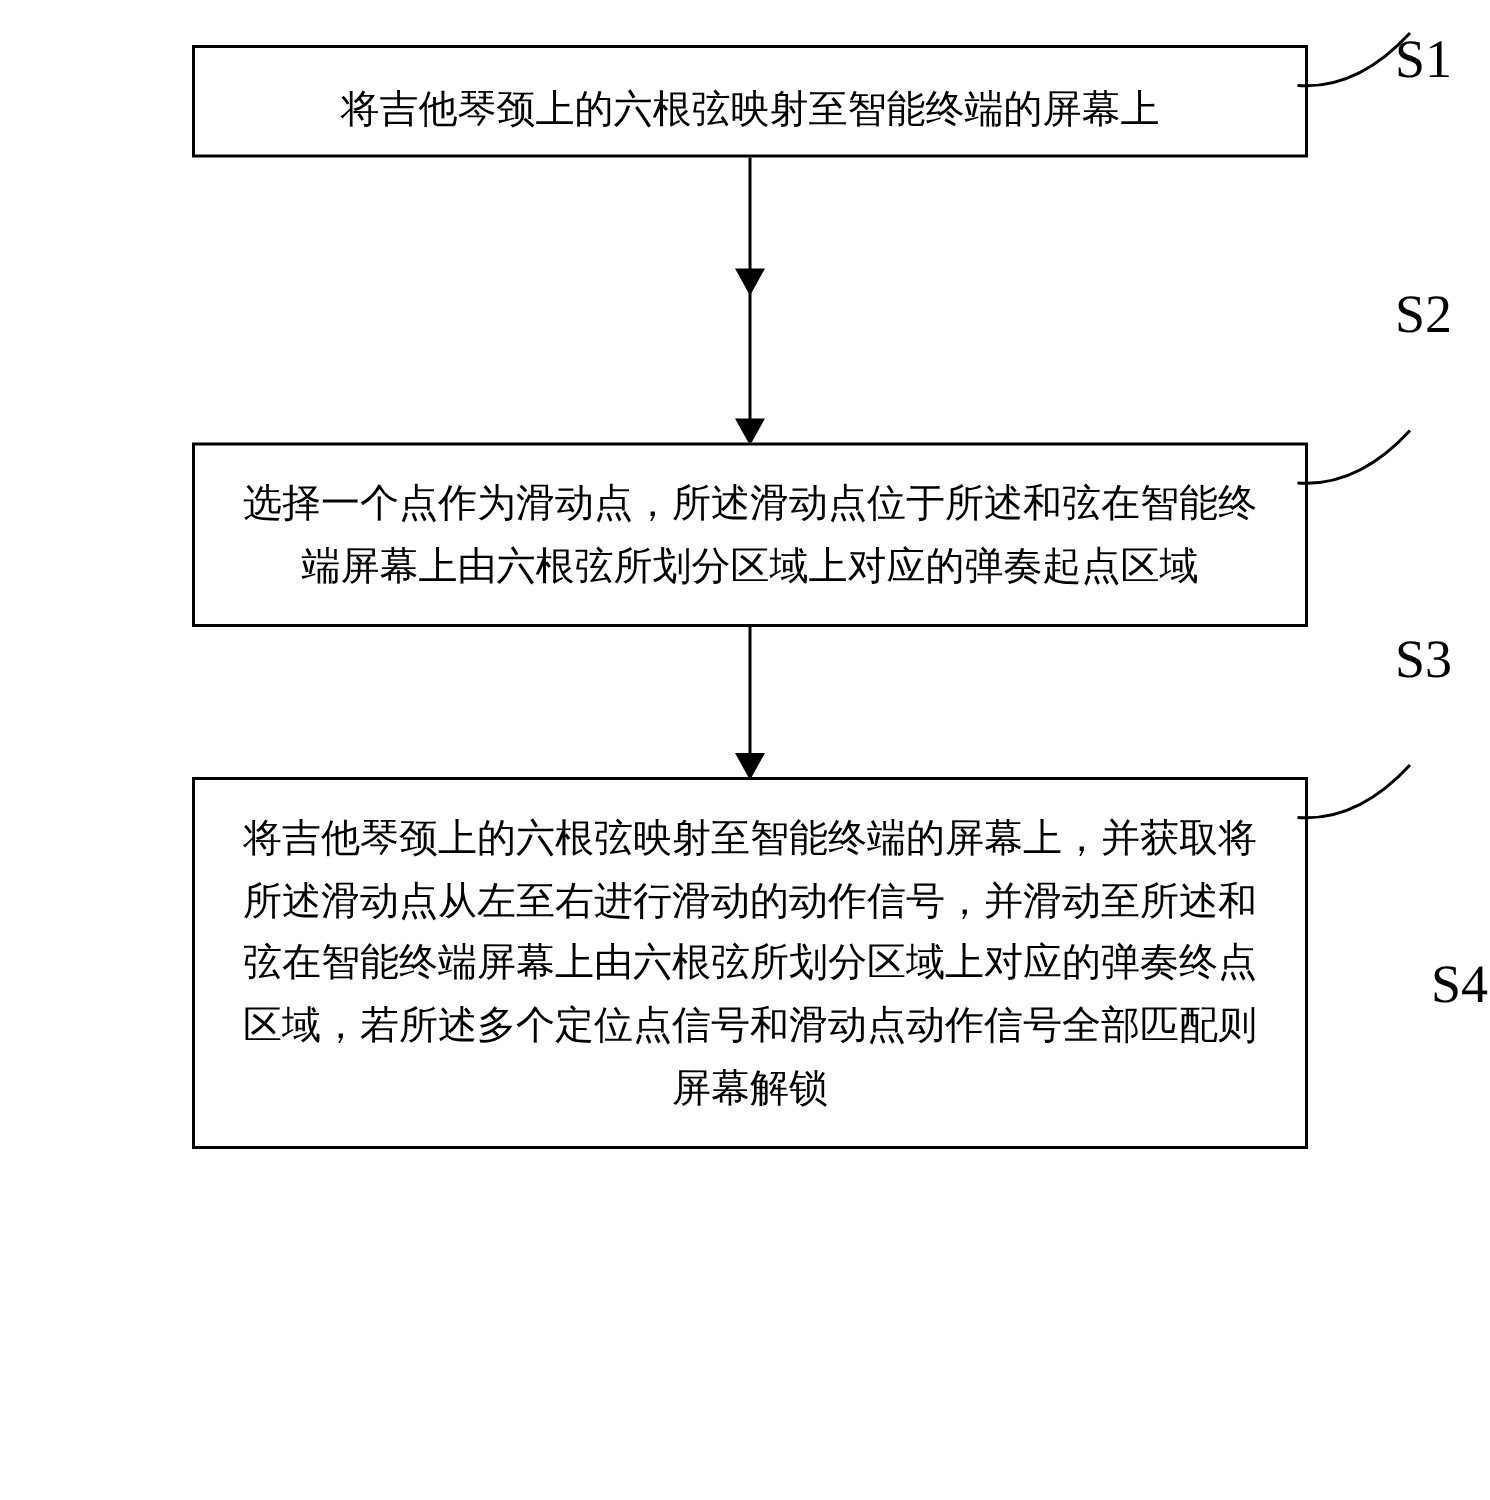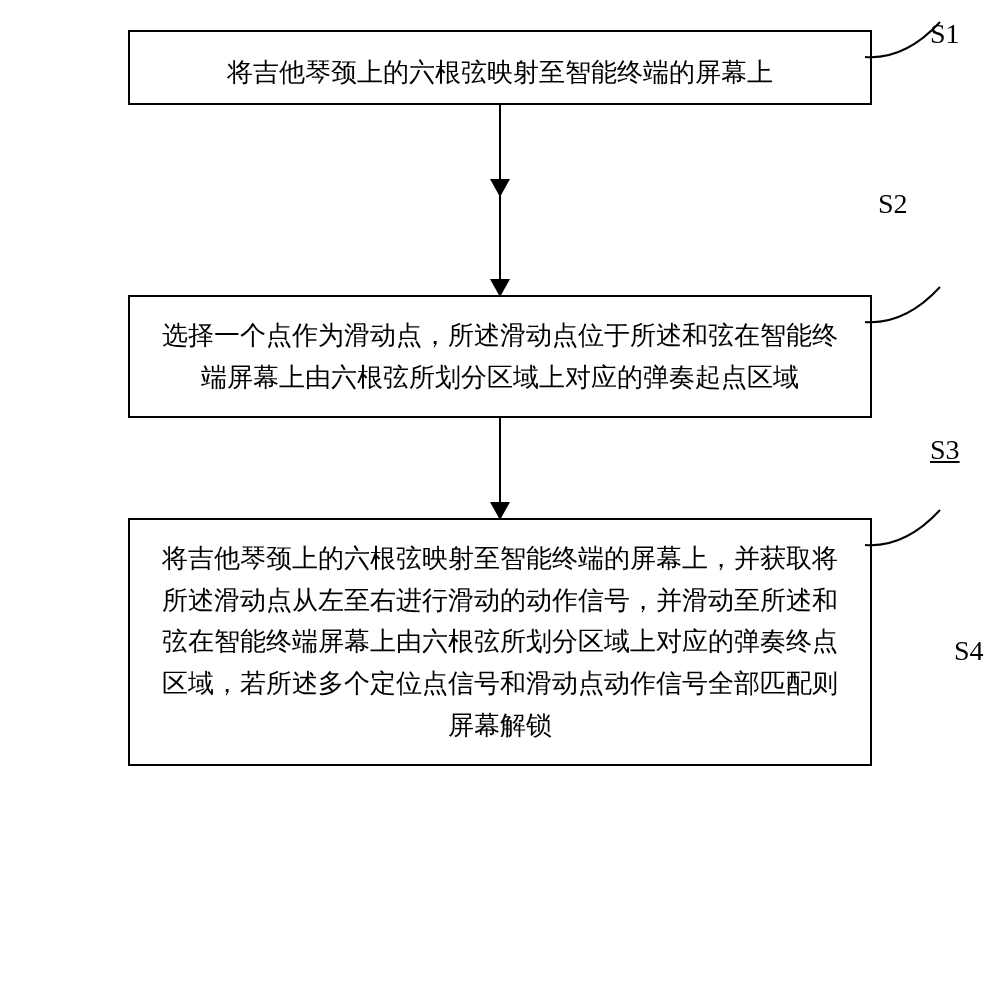--- a/index.html
+++ b/index.html
@@ -41,21 +41,21 @@
     left: 50%;
     transform: translateX(-50%);
     width: 0;
     height: 0;
     border-left: 10px solid transparent;
     border-right: 10px solid transparent;
     border-top: 18px solid #000;
   }
   .label {
     position: absolute;
-    font-size: 28px;
+    font-size: 36px;
     font-family: "Times New Roman", serif;
     text-align: center;
   }
   .connector {
     position: absolute;
     pointer-events: none;
     overflow: visible;
   }
   .connector path {
     stroke: #000;
@@ -71,31 +71,31 @@
   <div class="step-box" style="height:75px; padding-top:20px;">
     <span>将吉他琴颈上的六根弦映射至智能终端的屏幕上</span>
     <svg class="connector" style="right:-95px; top:-10px; width:100px; height:50px;">
       <path d="M0,35 Q40,38 75,0"></path>
     </svg>
   </div>
   <div class="label" style="left:880px; top:-12px;">S1</div>
 
   <div class="arrow-down"></div>
 
-  <div class="label" style="left:828px; top:158px;">S2</div>
+  <div class="label" style="left:880px; top:158px;">S2</div>
 
   <div class="arrow-down" style="height:100px;"></div>
 
   <div class="step-box">
     <span>选择一个点作为滑动点，所述滑动点位于所述和弦在智能终端屏幕上由六根弦所划分区域上对应的弹奏起点区域</span>
     <svg class="connector" style="right:-95px; top:-10px; width:100px; height:50px;">
       <path d="M0,35 Q40,38 75,0"></path>
     </svg>
   </div>
-  <div class="label" style="left:880px; top:404px;text-decoration:underline;">S3</div>
+  <div class="label" style="left:880px; top:388px;">S3</div>
 
   <div class="arrow-down" style="height:100px;"></div>
 
   <div class="step-box">
     <span>将吉他琴颈上的六根弦映射至智能终端的屏幕上，并获取将所述滑动点从左至右进行滑动的动作信号，并滑动至所述和弦在智能终端屏幕上由六根弦所划分区域上对应的弹奏终点区域，若所述多个定位点信号和滑动点动作信号全部匹配则屏幕解锁</span>
     <svg class="connector" style="right:-95px; top:-10px; width:100px; height:50px;">
       <path d="M0,35 Q40,38 75,0"></path>
     </svg>
   </div>
   <div class="label" style="left:904px; top:605px;">S4</div>

